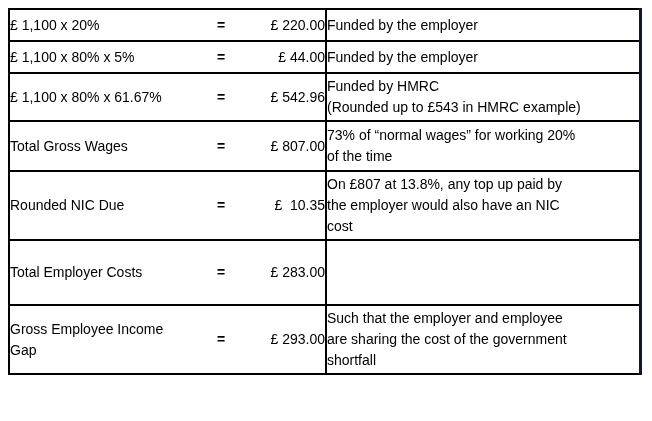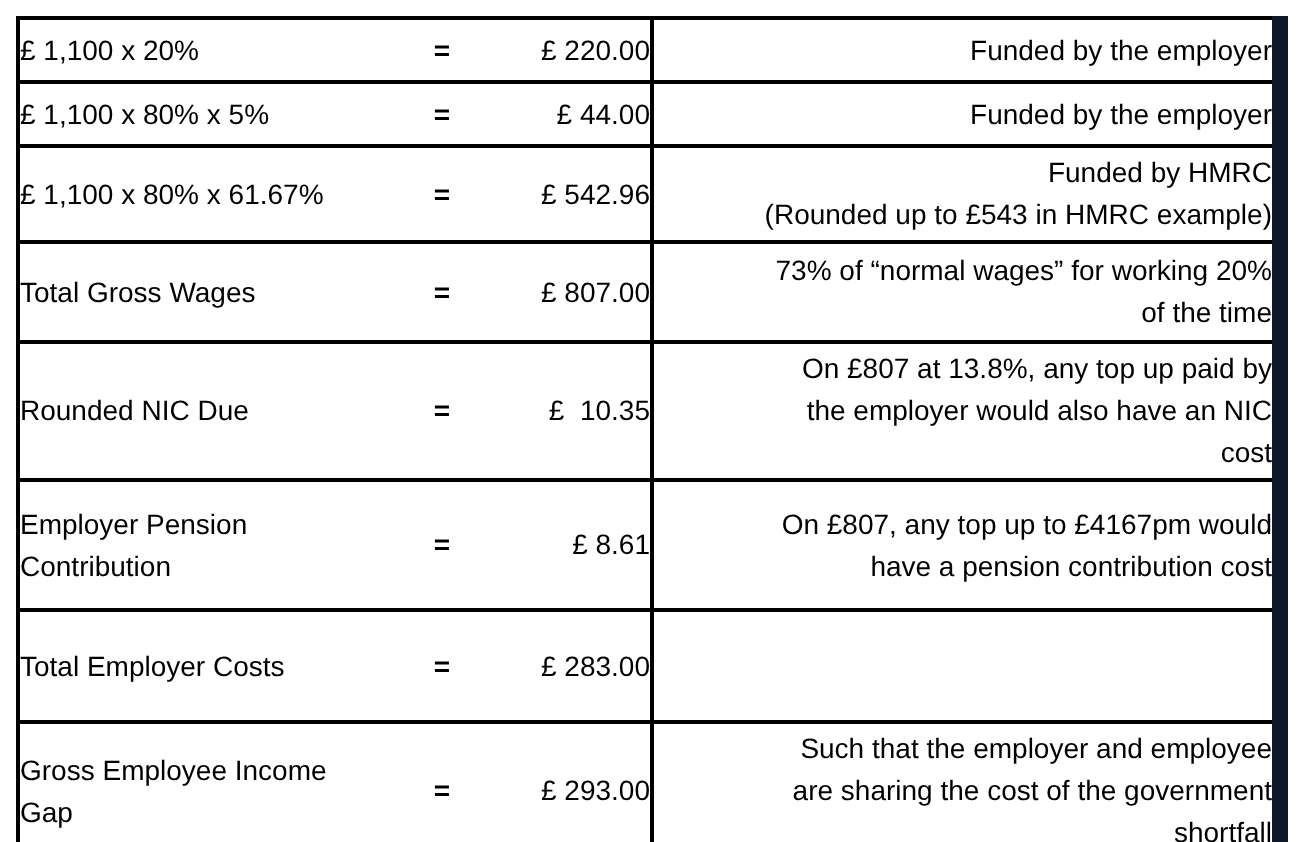--- a/index.html
+++ b/index.html
@@ -39,25 +39,24 @@
     text-align: center;
     font-weight: bold;
   }
   td.c-value {
     text-align: right;
     padding-right: 8px;
     white-space: pre;
   }
   td.c-note {
     border-left: 2px solid #000000;
-    border-right: 8px solid #0f172a;
+    border-right: 3px solid #0f172a;
     padding-left: 6px;
     padding-right: 4px;
     white-space: pre-wrap;
-    text-align: right;
   }
   tr:nth-child(1) { height: 32px; }
   tr:nth-child(2) { height: 32px; }
   tr:nth-child(3) { height: 34px; }
   tr:nth-child(4) { height: 50px; }
   tr:nth-child(5) { height: 65px; }
   tr:nth-child(6) { height: 65px; }
   tr:nth-child(7) { height: 56px; }
   tr:nth-child(8) { height: 69px; }
 </style>
@@ -100,28 +99,20 @@
     </tr>
     <tr>
       <td class="c-label">Rounded NIC Due</td>
       <td class="c-equals">=</td>
       <td class="c-value">£  10.35</td>
       <td class="c-note">On £807 at 13.8%, any top up paid by
 the employer would also have an NIC
 cost</td>
     </tr>
     <tr>
-      <td class="c-label">Employer Pension
-Contribution</td>
-      <td class="c-equals">=</td>
-      <td class="c-value">£ 8.61</td>
-      <td class="c-note">On £807, any top up to £4167pm would
-have a pension contribution cost</td>
-    </tr>
-    <tr>
       <td class="c-label">Total Employer Costs</td>
       <td class="c-equals">=</td>
       <td class="c-value">£ 283.00</td>
       <td class="c-note"></td>
     </tr>
     <tr>
       <td class="c-label">Gross Employee Income
 Gap</td>
       <td class="c-equals">=</td>
       <td class="c-value">£ 293.00</td>

